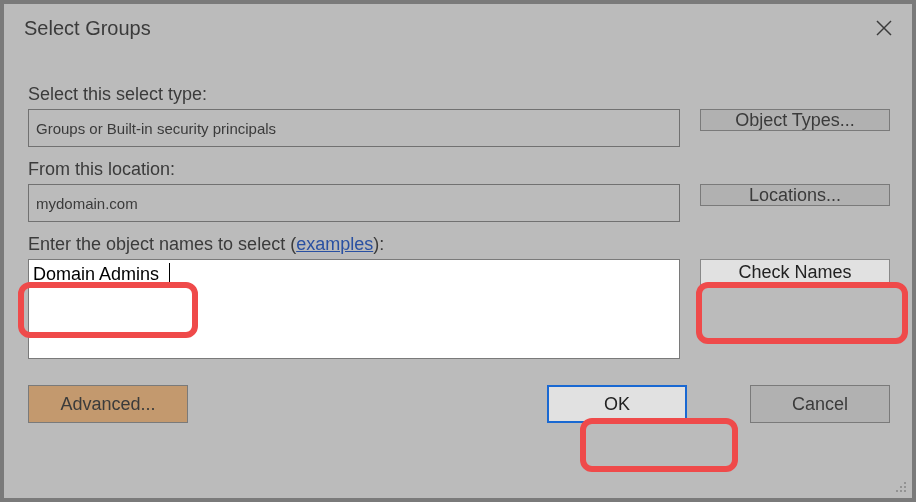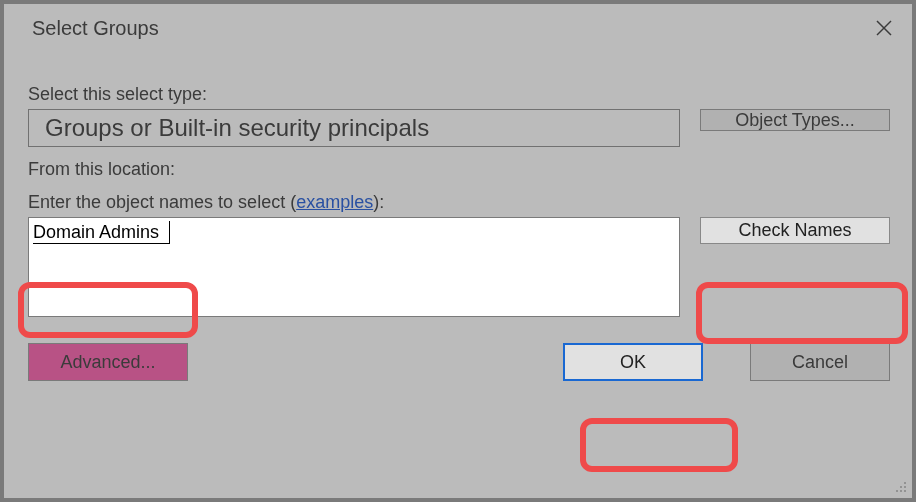--- a/index.html
+++ b/index.html
@@ -30,21 +30,20 @@
       height: 496px;
       background: #f0f0f0;
       border: 1px solid #888;
     }
     .titlebar {
       height: 48px;
       display: flex;
       align-items: center;
       justify-content: space-between;
       padding-left: 20px;
-      margin-left: 8px;
     }
     .title {
       font-size: 20px;
       color: #222;
     }
     .close-btn {
       width: 56px;
       height: 48px;
       display: flex;
       align-items: center;
@@ -65,22 +64,22 @@
     .row {
       display: flex;
       gap: 20px;
       align-items: stretch;
     }
     .field-readonly {
       flex: 1;
       height: 38px;
       border: 1px solid #7a7a7a;
       background: #f0f0f0;
-      padding: 6px 16px;
-      font-size: 24px;
+      padding: 6px 7px;
+      font-size: 15px;
       color: #222;
       display: flex;
       align-items: center;
     }
     .btn {
       width: 190px;
       height: 22px;
       border: 1px solid #888;
       background: #e1e1e1;
       font-size: 18px;
@@ -137,32 +136,32 @@
     .button-row {
       display: flex;
       justify-content: space-between;
       align-items: center;
       margin-top: 26px;
     }
     .btn-adv {
       width: 160px;
       height: 38px;
       border: 1px solid #888;
-      background: #ec4899;
+      background: #fdba74;
       font-size: 18px;
       color: #222;
       cursor: pointer;
       display: flex;
       align-items: center;
       justify-content: center;
       font-family: inherit;
     }
     .right-buttons {
       display: flex;
-      gap: 0;
+      gap: 16px;
       align-items: center;
     }
     .btn-ok {
       width: 140px;
       height: 38px;
       border: 2px solid #1968d2;
       background: #e1e1e1;
       font-size: 18px;
       color: #222;
       cursor: pointer;
@@ -240,20 +239,24 @@
 
   <div class="content">
 
     <div class="label">Select this select type:</div>
     <div class="row">
       <div class="field-readonly">Groups or Built-in security principals</div>
       <button class="btn">Object Types...</button>
     </div>
 
     <div class="label">From this location:</div>
+    <div class="row">
+      <div class="field-readonly">mydomain.com</div>
+      <button class="btn">Locations...</button>
+    </div>
 
     <div class="label">
       <span>Enter the object names to select (</span><span class="link">examples</span><span>):</span>
     </div>
     <div class="names-row">
       <div class="names-area">
         <span class="names-text">Domain Admins</span>
       </div>
       <button class="btn-check">Check Names</button>
     </div>

